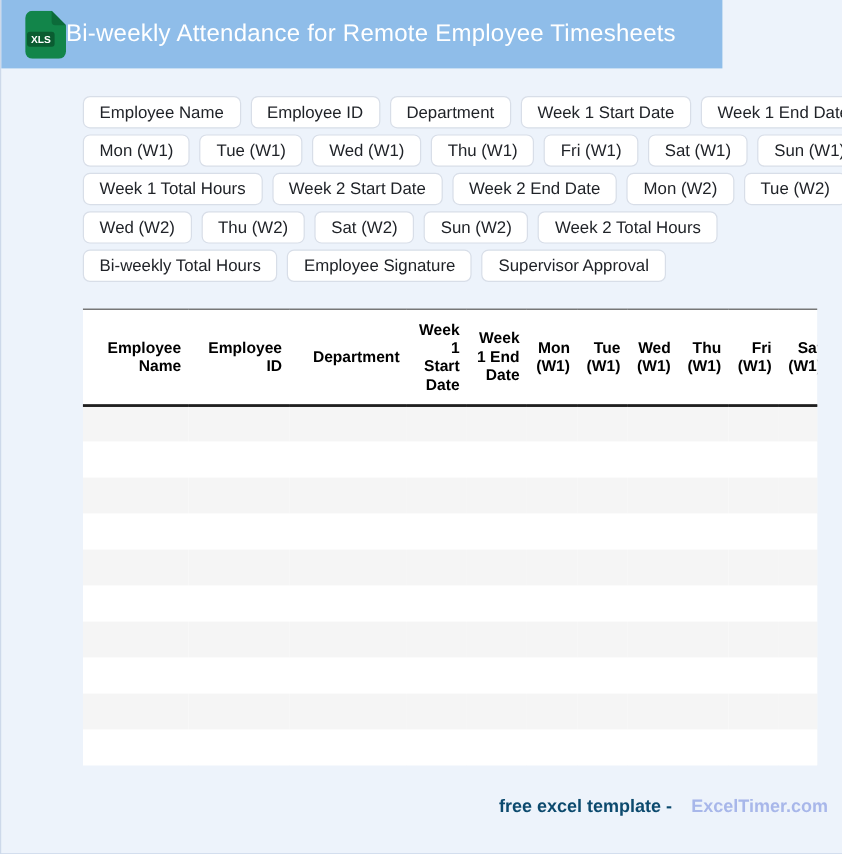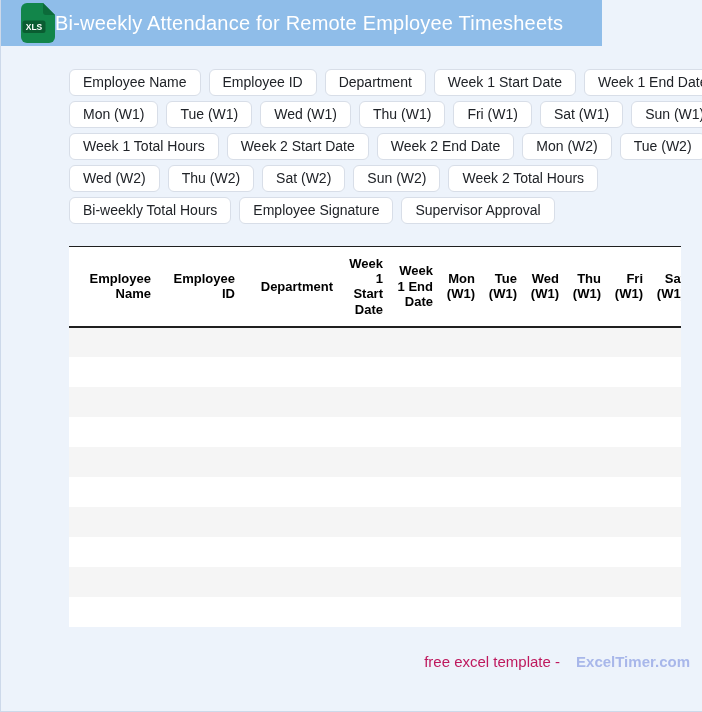--- a/index.html
+++ b/index.html
@@ -6,21 +6,21 @@
   html, body { width: 702px; height: 712px; }
   body {
     font-family: "Liberation Sans", sans-serif;
     background: #edf3fb;
     position: relative;
     overflow: hidden;
     border-left: 1px solid #cdd9ea;
     border-bottom: 1px solid #cdd9ea;
   }
   .titlebar {
-    width: 601px; height: 46px;
+    width: 601px; height: 57px;
     background: #8fbde9;
     display: flex; align-items: center;
   }
   .file-icon { margin-left: 20px; width: 34px; height: 40px; flex: 0 0 auto; }
   .titlebar h1 {
     color: #ffffff;
     font-size: 20px;
     font-weight: 500;
     letter-spacing: 0.2px;
     white-space: nowrap;
@@ -75,21 +75,21 @@
   table.sheet th.c5, table.sheet th.c6, table.sheet th.c7,
   table.sheet th.c8, table.sheet th.c9, table.sheet th.c10 { width: 42px; }
   table.sheet tbody tr { height: 30px; background: #ffffff; }
   table.sheet tbody tr:nth-child(odd) { background: #f5f5f5; }
   table.sheet td { padding: 0 6px; }
   .footer {
     margin: 26px 12px 0 0;
     text-align: right;
     font-size: 15px;
   }
-  .footer .plain { color: #be185d; font-weight: 400; text-align: center; }
+  .footer .plain { color: #0c4a6e; font-weight: 700; text-align: center; }
   .footer .brand { color: #a8b7ea; font-weight: bold; margin-left: 16px; text-decoration: none; }
 </style>
 </head>
 <body>
 
 <header class="titlebar">
   <svg class="file-icon" viewBox="0 0 34 40" aria-hidden="true">
     <path d="M6 0 h16 l12 12 v22 a6 6 0 0 1 -6 6 h-22 a6 6 0 0 1 -6 -6 v-28 a6 6 0 0 1 6 -6 z" fill="#12854a"></path>
     <path d="M22 0 l12 12 h-9 a3 3 0 0 1 -3 -3 z" fill="#0c6b3a"></path>
     <rect x="1.5" y="17.5" width="23" height="12.5" rx="2.5" fill="#0a5c31"></rect>

